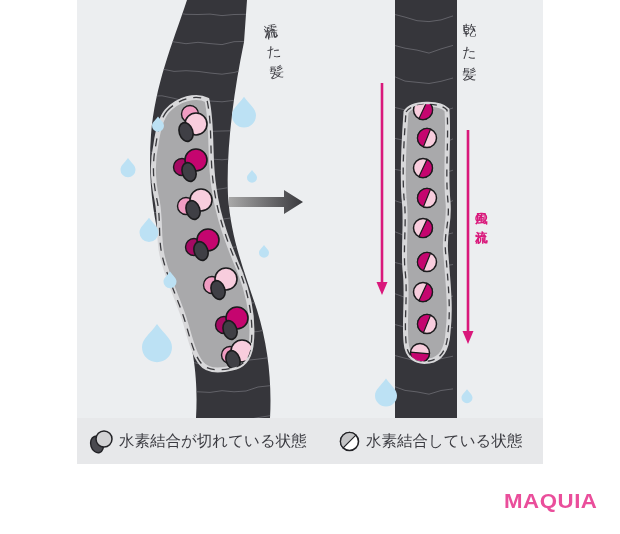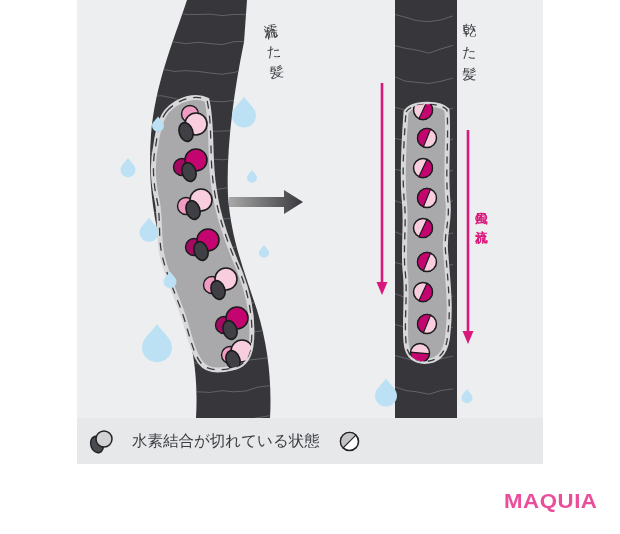--- a/index.html
+++ b/index.html
@@ -11,21 +11,21 @@
   .legend-band{position:absolute;left:77px;top:418px;width:466px;height:46px;background:#E7E8EA;}
   #fig{position:absolute;left:0;top:0;}
   .v-label{
     position:absolute;writing-mode:vertical-rl;text-orientation:upright;
     font-size:14px;color:#3B3B41;letter-spacing:3px;font-weight:500;line-height:1;
   }
   .v-label.wet{left:262px;top:13px;transform:rotate(-8deg);transform-origin:top center;}
   .v-label.dry{left:463px;top:12px;letter-spacing:4px;}
   .v-label.wind{left:475px;top:202px;font-size:12.5px;letter-spacing:2px;color:#D9187B;font-weight:600;}
   .legend-item{
-    position:absolute;display:flex;align-items:center;gap:18px;height:28px;
+    position:absolute;display:flex;align-items:center;gap:5px;height:28px;
     color:#3C3C42;font-size:15.5px;font-weight:500;white-space:nowrap;
   }
   .legend-item.broken{left:88px;top:427px;}
   .legend-item.bonded{left:338px;top:427px;}
   .legend-item svg{display:block;}
   .logo{
     position:absolute;left:504px;top:489px;font-size:21px;font-weight:700;
     color:#EA4E9B;letter-spacing:0.5px;transform:scaleX(1.06);transform-origin:left center;
   }
 </style>
@@ -213,15 +213,16 @@
     <circle cx="16" cy="11" r="8" fill="#D2D2D4" stroke="#222226" stroke-width="1.5"></circle>
   </svg>
   <span>水素結合が切れている状態</span>
 </div>
 
 <div class="legend-item bonded">
   <svg width="23" height="23" viewBox="0 0 23 23">
     <circle cx="11.5" cy="11.5" r="9" fill="#ffffff" stroke="#222226" stroke-width="1.6"></circle>
     <path d="M 5.1,17.9 A 9 9 0 0 1 17.9,5.1 Z" fill="#C4C4C6" stroke="#222226" stroke-width="1.2"></path>
   </svg>
+  <span>水素結合している状態</span>
 </div>
 
 <div class="logo">MAQUIA</div>
 
 </body></html>

